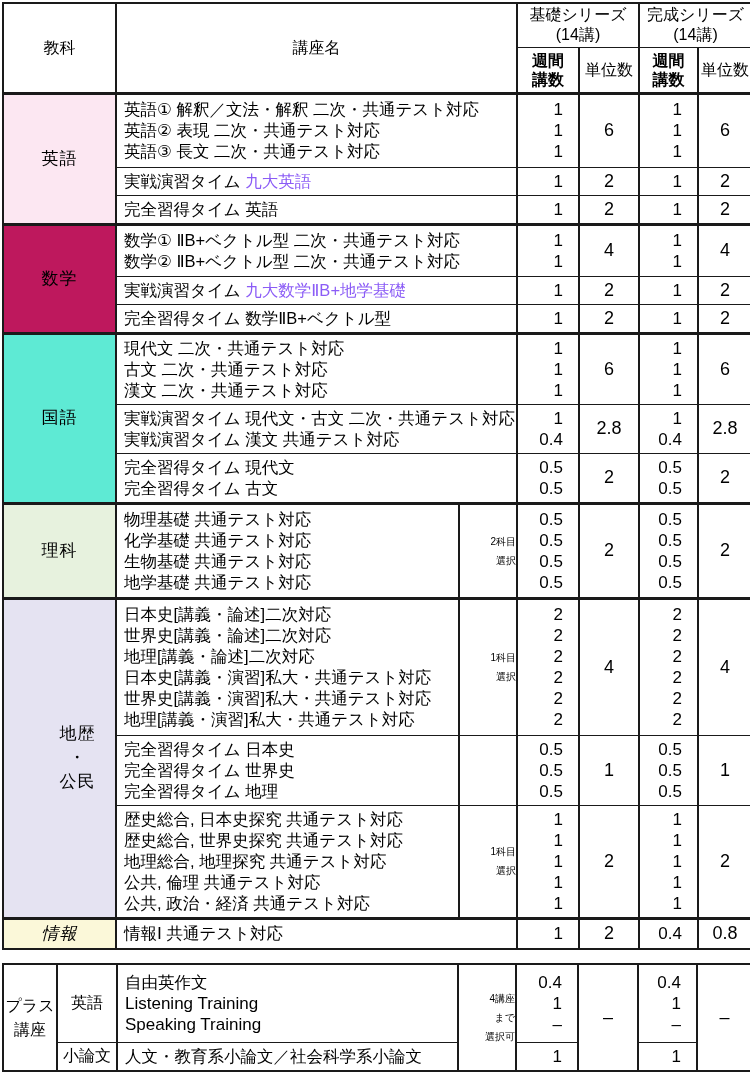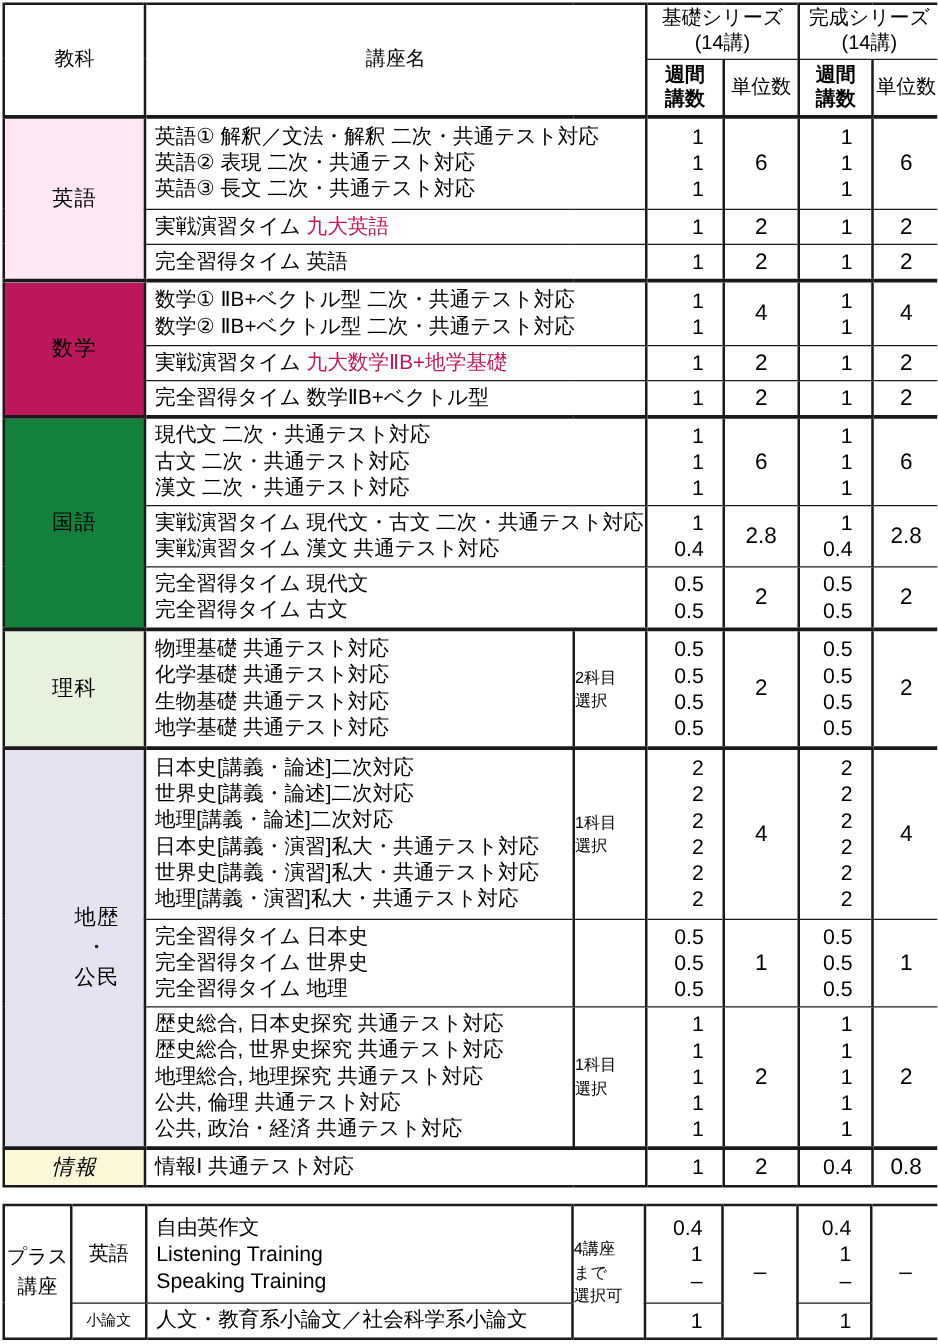--- a/index.html
+++ b/index.html
@@ -18,22 +18,22 @@
   td.sel{border-left-width:1px;}
   tr.sec td{border-top-width:3px;}
   tr.hrow2 td{border-top-width:1px;}
 
   .hc{text-align:center;font-size:16px;line-height:20px;}
   .hc .two{line-height:19px;font-weight:bold;}
   .subject{text-align:center;font-size:17px;letter-spacing:1px;}
   .subject div{line-height:24px;}
   .course{padding:3px 14px 3px 7px;text-align:left;font-size:16.5px;}
   .line{line-height:21px;white-space:nowrap;}
-  .red{color:#be185d;}
-  .sel{text-align:left;font-size:13px;}
+  .red{color:#8b5cf6;}
+  .sel{text-align:right;font-size:10px;}
   .sel div{line-height:19px;}
   .num{text-align:right;padding:2px 15px 2px 0;font-size:17px;}
   .num div{line-height:21px;}
   .unit{text-align:center;font-size:18px;padding:0;}
   .latin{font-size:17px;}
   .notes{font-size:15px;line-height:20px;padding:5px 0 0 2px;white-space:nowrap;}
 </style>
 </head>
 <body>
 
@@ -165,21 +165,21 @@
             <div>1</div>
           </td>
       <td class="unit">2</td>
       <td class="num">
             <div>1</div>
           </td>
       <td class="unit">2</td>
     </tr>
 
     <tr class="sec" style="height:71px">
-      <td class="subject" rowspan="3" style="background-color: #15803d;">
+      <td class="subject" rowspan="3" style="background-color: #5eead4;">
         <div>国語</div>
       </td>
       <td class="course" colspan="2">
         <div class="line">現代文 二次・共通テスト対応</div>
         <div class="line">古文 二次・共通テスト対応</div>
         <div class="line">漢文 二次・共通テスト対応</div>
       </td>
       <td class="num">
         <div>1</div>
             <div>1</div>
@@ -397,21 +397,21 @@
       </td>
       <td class="unit" rowspan="2">–</td>
       <td class="num">
         <div>0.4</div>
             <div>1</div>
             <div>–</div>
       </td>
       <td class="unit" rowspan="2">–</td>
     </tr>
     <tr style="height:29px">
-      <td class="subject" style="font-size:12px;letter-spacing:0">小論文</td>
+      <td class="subject" style="font-size:16px;letter-spacing:0">小論文</td>
       <td class="course">
         <div class="line">人文・教育系小論文／社会科学系小論文</div>
       </td>
       <td class="num">
             <div>1</div>
           </td>
       <td class="num">
             <div>1</div>
           </td>
     </tr>

